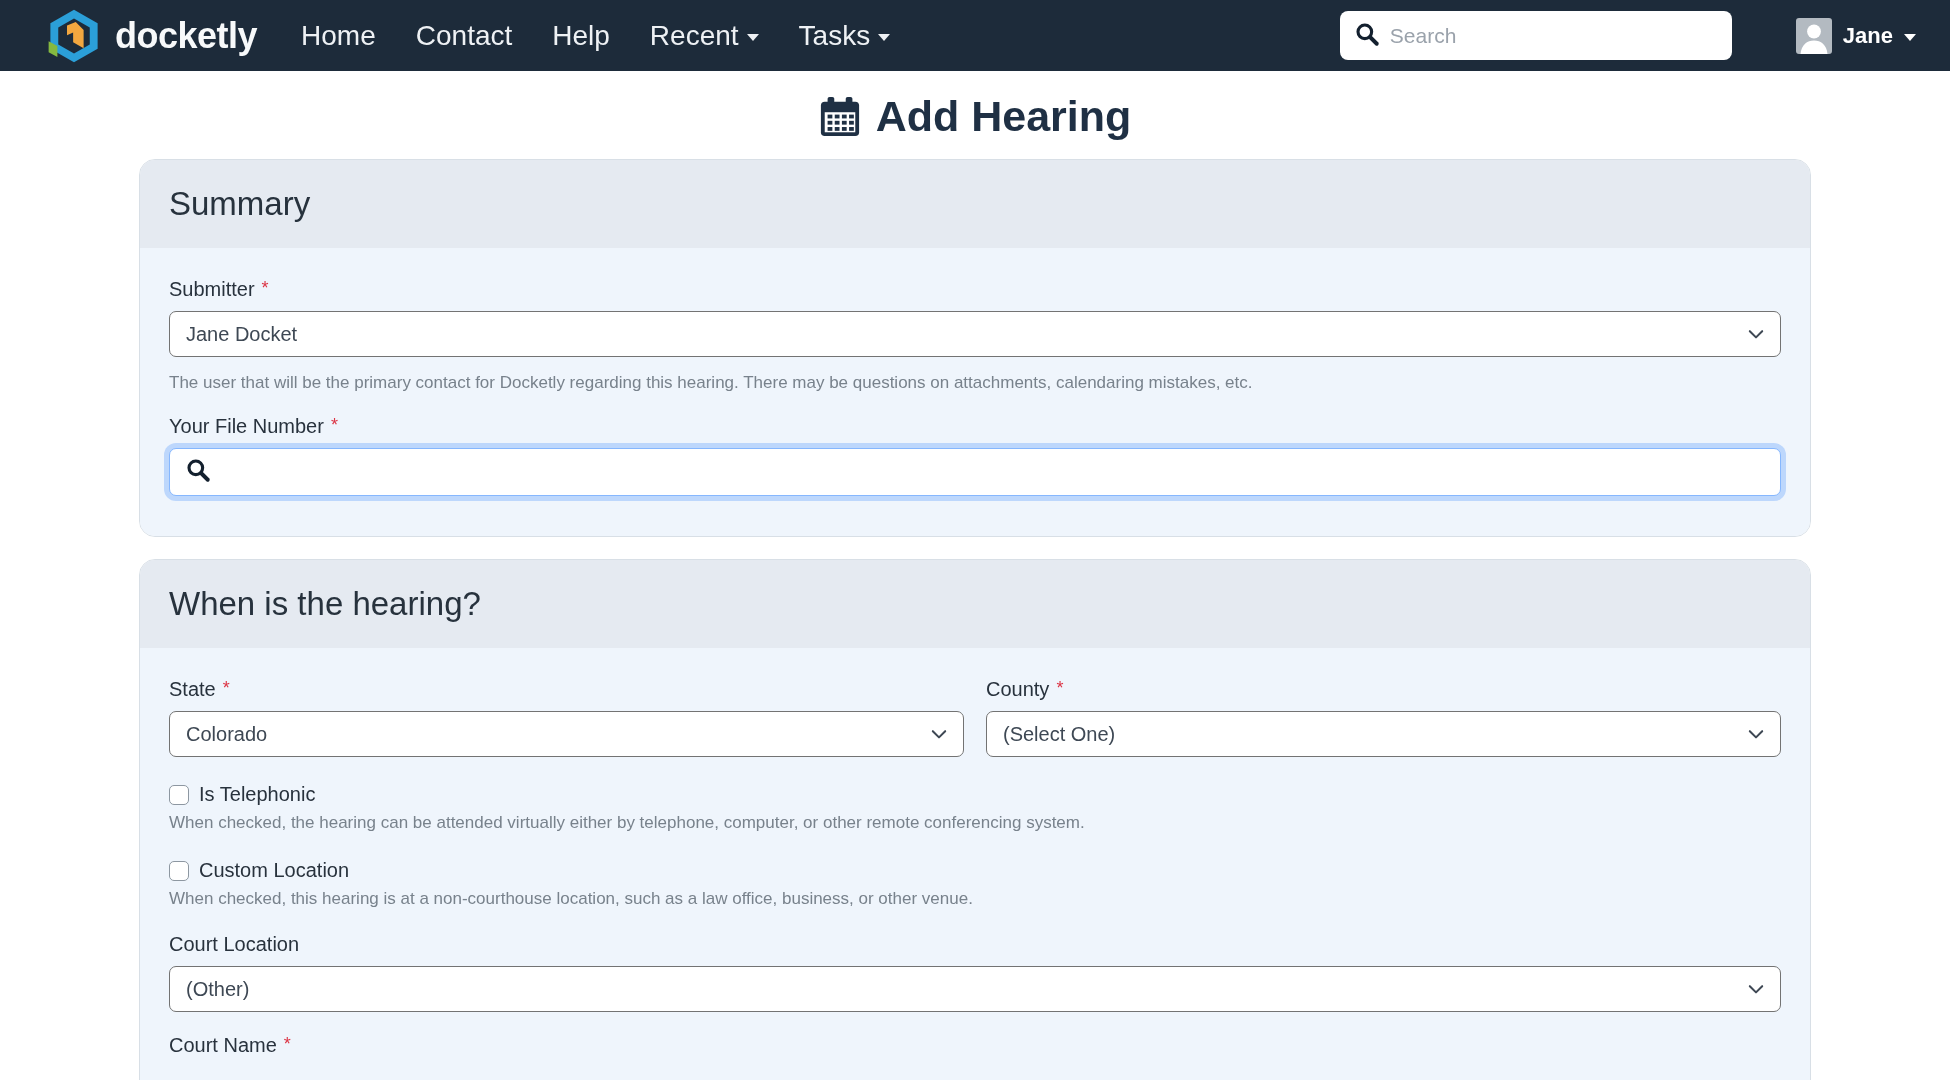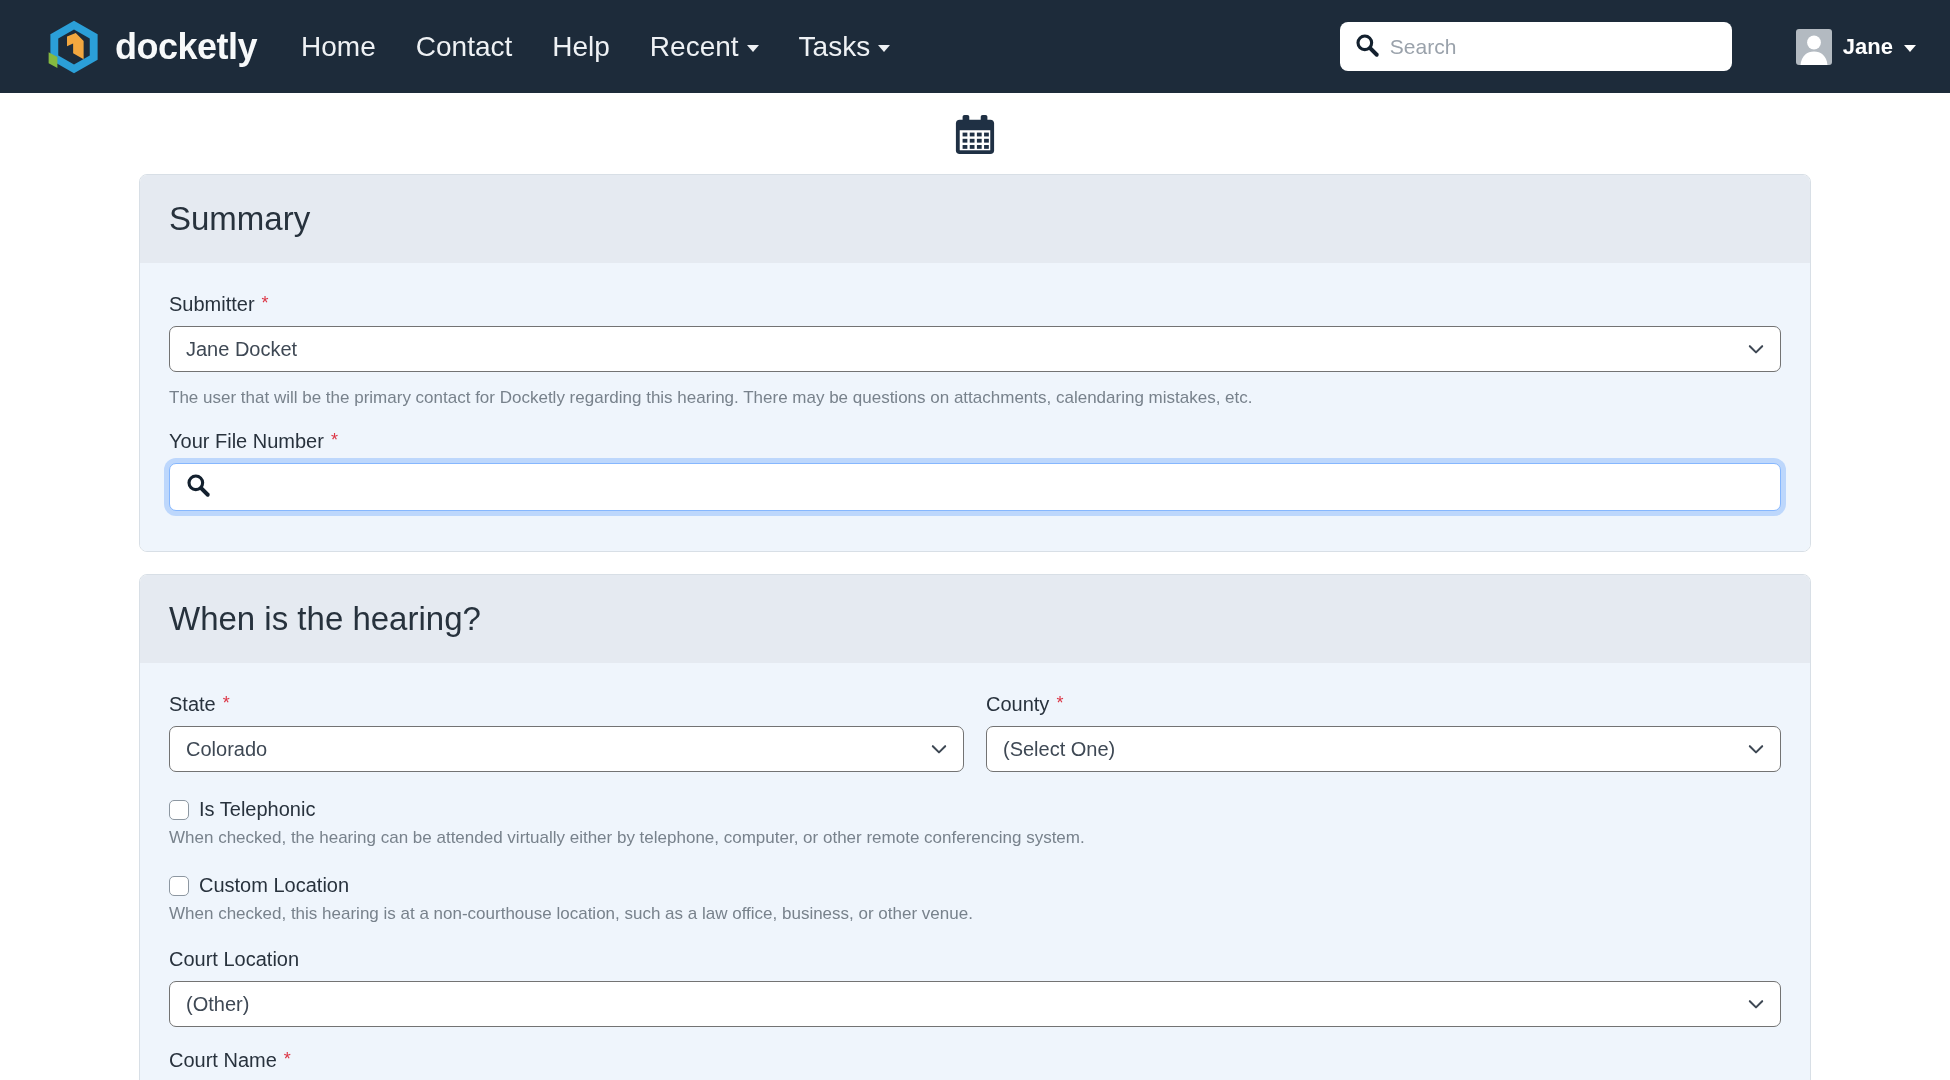--- a/index.html
+++ b/index.html
@@ -1,21 +1,21 @@
 <!DOCTYPE html>
 <html><head>
 <meta charset="utf-8">
 <style>
   * { margin:0; padding:0; box-sizing:border-box; }
   html,body { width:1950px; height:1080px; overflow:hidden; background:#ffffff;
               font-family:"Liberation Sans", sans-serif; }
   .page { width:1950px; height:1080px; overflow:hidden; }
 
   
-  .navbar { height:93px; background:#1d2b3a; display:flex; align-items:center;
+  .navbar { height:71px; background:#1d2b3a; display:flex; align-items:center;
             padding:0 24px 0 46px; }
   .brand { display:flex; align-items:center; gap:13px; text-decoration:none; cursor:pointer; }
   .brand svg { display:block; }
   .brand-text { color:#f7f9fa; font-size:36px; font-weight:bold; letter-spacing:-0.5px; }
   .nav-links { display:flex; align-items:center; gap:40px; margin-left:44px; }
   .nav-link { color:#eef1f4; font-size:28px; text-decoration:none; cursor:pointer;
               display:flex; align-items:center; gap:8px; }
   .caret-down { width:0; height:0; border-left:6px solid transparent;
                 border-right:6px solid transparent; border-top:7px solid #eef1f4;
                 display:inline-block; margin-top:3px; }
@@ -31,21 +31,21 @@
             overflow:hidden; display:flex; align-items:flex-end; justify-content:center; }
   .user-name { color:#ffffff; font-size:22px; font-weight:bold; }
   .user-menu .caret-down { border-top-color:#ffffff; }
 
   
   .page-title { margin-top:21px; display:flex; align-items:center; justify-content:center;
                 gap:15px; color:#1f3044; font-size:43px; font-weight:bold; }
   .page-title svg { display:block; }
 
   
-  .card { width:1672px; margin:0 auto; border:1px solid #d8dfe6; border-radius:8px;
+  .card { width:1672px; margin:0 auto; border:1px solid #d8dfe6; border-radius:16px;
           overflow:hidden; }
   .card-summary { margin-top:18px; }
   .card-where { margin-top:22px; }
   .card-header { background:#e5eaf1; padding:25px 29px; font-size:33px; color:#27323d; }
   .card-body { background:#eff5fc; padding:30px 29px 40px; }
 
   
   .form-group { }
   .form-group + .form-group { margin-top:22px; }
   .form-label { display:flex; align-items:flex-start; gap:7px; font-size:20px;
@@ -144,20 +144,21 @@
             <rect x="16.5" y="26" width="5" height="4"></rect>
             <rect x="24" y="26" width="5" height="4"></rect>
             <rect x="31.5" y="26" width="5" height="4"></rect>
           <rect x="9" y="32.5" width="5" height="4"></rect>
             <rect x="16.5" y="32.5" width="5" height="4"></rect>
             <rect x="24" y="32.5" width="5" height="4"></rect>
             <rect x="31.5" y="32.5" width="5" height="4"></rect>
         </g>
       </svg>
     </span>
+    <span>Add Hearing</span>
   </h1>
 
   <section class="card card-summary">
     <header class="card-header">Summary</header>
     <div class="card-body">
 
       <div class="form-group">
         <label class="form-label">
           <span>Submitter</span>
           <span class="req">*</span>

